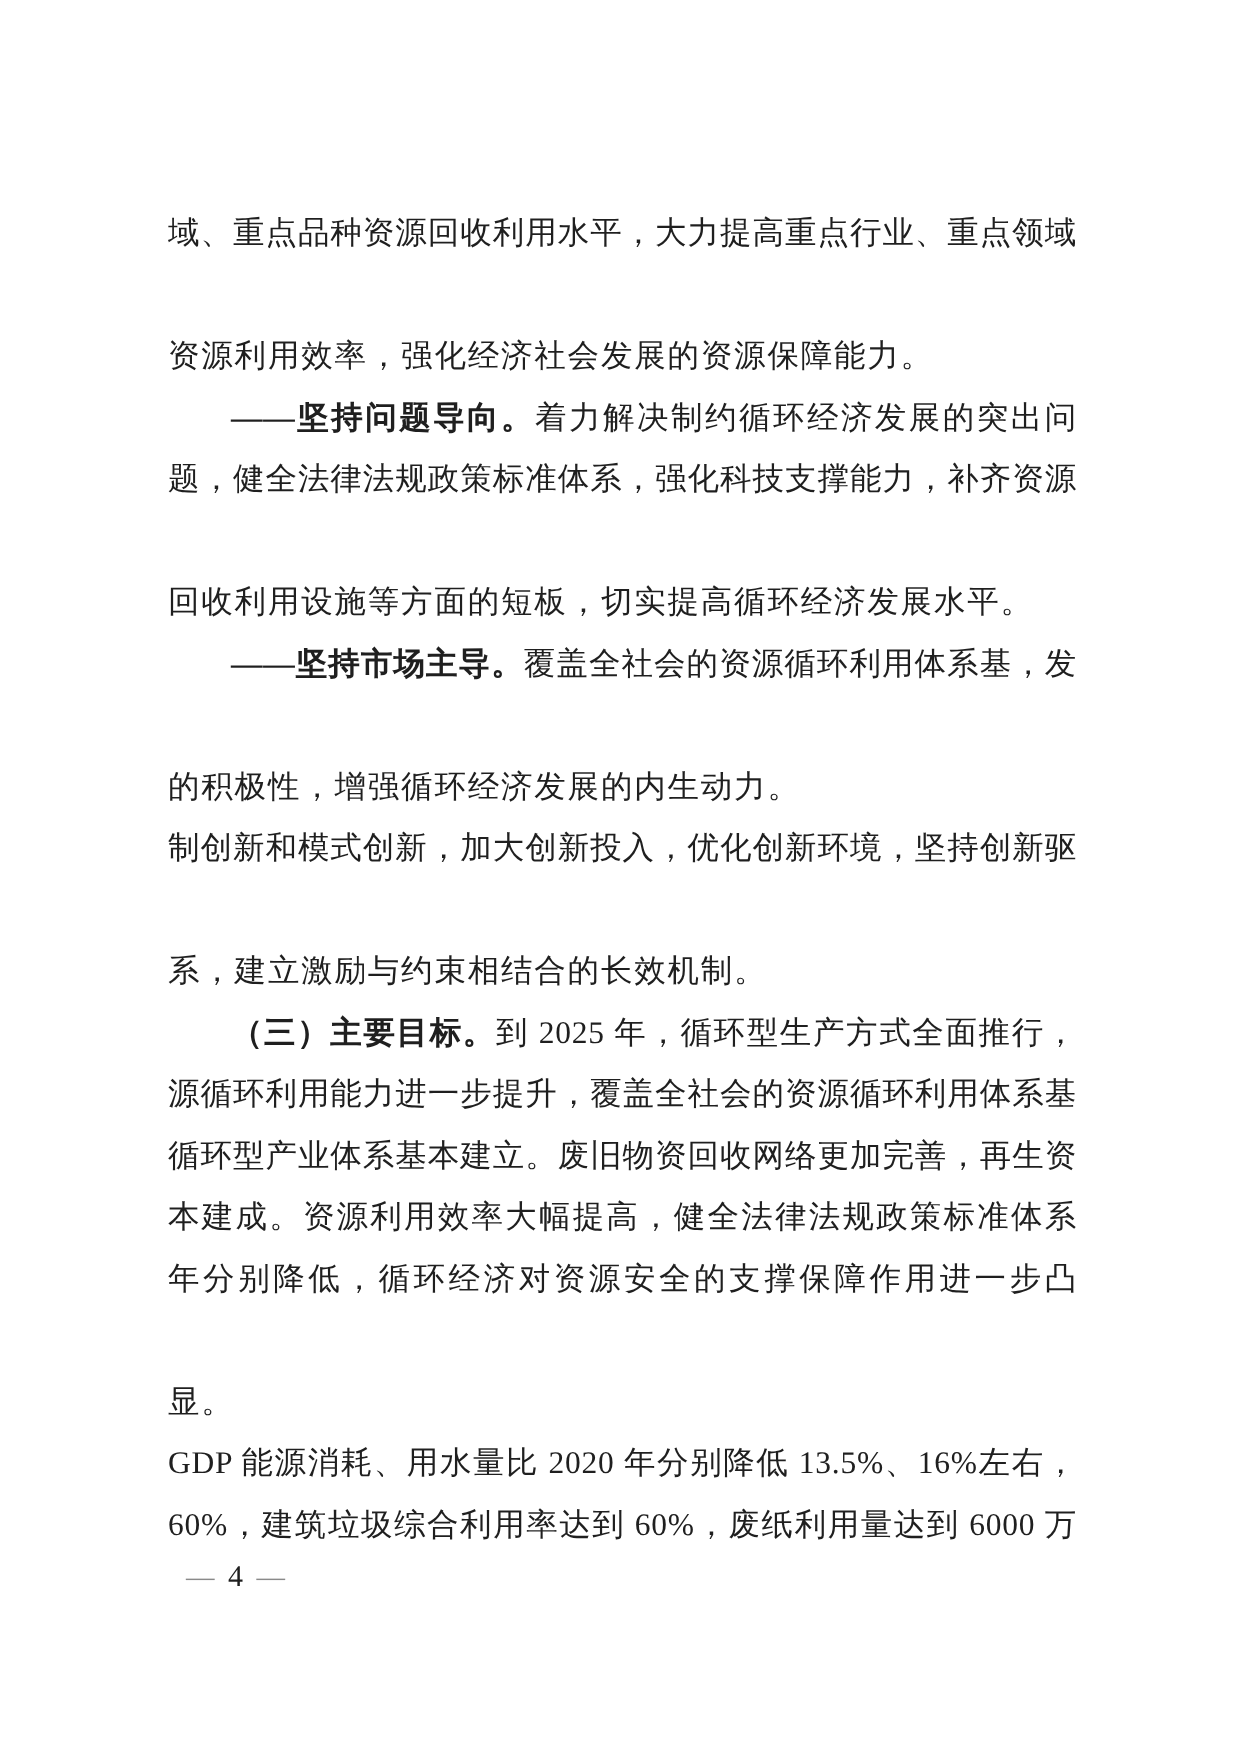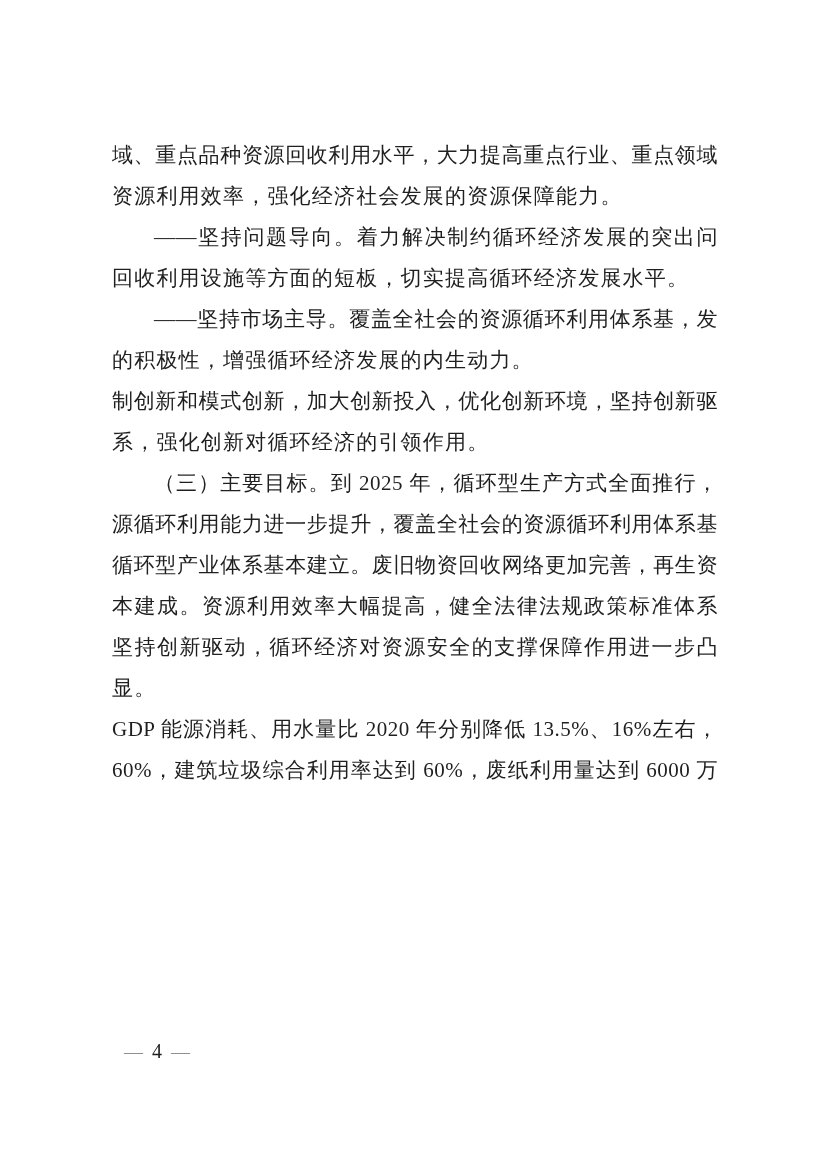--- a/index.html
+++ b/index.html
@@ -28,26 +28,27 @@
     font-size: 21px;
     letter-spacing: 0.5px;
     text-align: justify;
     text-align-last: justify;
     overflow: hidden;
   }
   .line.para-end {
     text-align: center;
     text-align-last: left;
     letter-spacing: 1.2px;
+    margin-top: 41px;
   }
   .line.indent {
     text-indent: 42px;
   }
   .lead {
-    font-weight: normal;
+    font-weight: bold;
   }
   .footer {
     position: absolute;
     left: 124px;
     top: 1040px;
     font-size: 19px;
     line-height: 23px;
     white-space: nowrap;
   }
   .fdash {
@@ -60,30 +61,31 @@
   }
 </style>
 </head>
 <body>
 
 <div class="page">
   <div class="doc-body">
       <div class="line"><span>域、重点品种资源回收利用水平，大力提高重点行业、重点领域</span></div>
       <div class="line para-end"><span>资源利用效率，强化经济社会发展的资源保障能力。</span></div>
       <div class="line indent"><span class="lead">——坚持问题导向。</span><span>着力解决制约循环经济发展的突出问</span></div>
+      <div class="line"><span>题，健全法律法规政策标准体系，强化科技支撑能力，补齐资源</span></div>
       <div class="line para-end"><span>回收利用设施等方面的短板，切实提高循环经济发展水平。</span></div>
       <div class="line indent"><span class="lead">——坚持市场主导。</span><span>覆盖全社会的资源循环利用体系基，发</span></div>
       <div class="line para-end"><span>的积极性，增强循环经济发展的内生动力。</span></div>
       <div class="line"><span>制创新和模式创新，加大创新投入，优化创新环境，坚持创新驱动</span></div>
-      <div class="line para-end"><span>系，强化创新对循环经济的引领作用。</span></div>
+      <div class="line para-end"><span>系，建立激励与约束相结合的长效机制。</span></div>
       <div class="line indent"><span class="lead">（三）主要目标。</span><span>到 2025 年，循环型生产方式全面推行，绿</span></div>
       <div class="line"><span>源循环利用能力进一步提升，覆盖全社会的资源循环利用体系基</span></div>
       <div class="line"><span>循环型产业体系基本建立。废旧物资回收网络更加完善，再生资</span></div>
       <div class="line"><span>本建成。资源利用效率大幅提高，健全法律法规政策标准体系</span></div>
-      <div class="line"><span>坚持创新驱动，循环经济对资源安全的支撑保障作用进一步凸</span></div>
+      <div class="line"><span>年分别降低，循环经济对资源安全的支撑保障作用进一步凸</span></div>
       <div class="line para-end"><span>显。</span></div>
       <div class="line"><span>GDP 能源消耗、用水量比 2020 年分别降低 13.5%、16%左右，农</span></div>
       <div class="line"><span>60%，建筑垃圾综合利用率达到 60%，废纸利用量达到 6000 万</span></div>
     </div>
   <div class="footer">
     <span class="fdash">—</span><span class="fnum">4</span><span class="fdash">—</span>
   </div>
 </div>
 
 </body></html>

